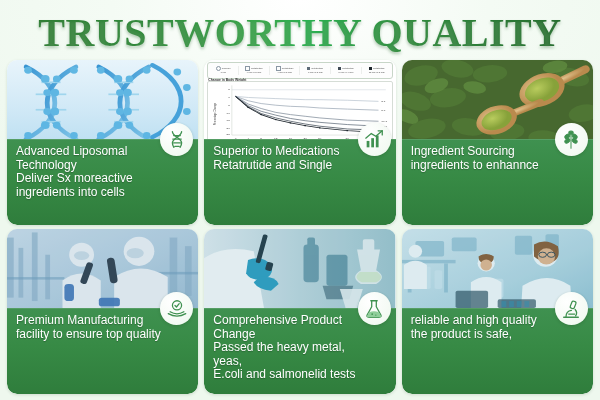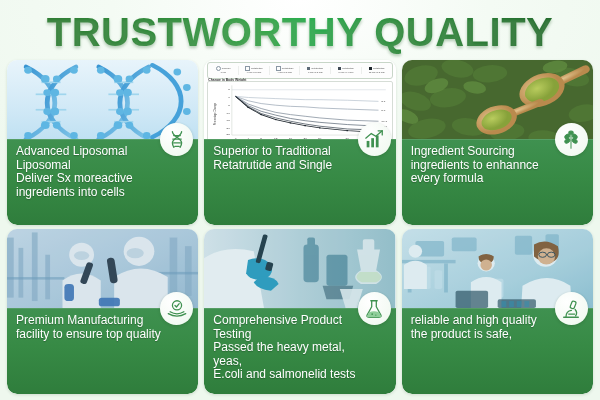--- a/index.html
+++ b/index.html
@@ -8,21 +8,21 @@
     font-family:"Liberation Sans", sans-serif;
     background:
       radial-gradient(ellipse 70% 60% at 50% 0%, #ffffff 0%, #f4fbf4 45%, #eef8ee 100%),
       #f1faf1;
   }
   .poster{position:relative;width:600px;height:400px;}
 
   
   .title-wrap{
     position:absolute;left:0;top:8px;width:600px;height:48px;
-    display:flex;align-items:center;justify-content:center;
+    display:flex;align-items:center;justify-content:center;font-family:Liberation Serif, serif;
   }
   .title{
     font-size:40px;font-weight:bold;letter-spacing:0.5px;
     background:linear-gradient(90deg,#2e7d33 0%,#2f8a3a 22%,#36a84a 43%,#27b14f 52%,#2e8b3c 70%,#236b2c 100%);
     -webkit-background-clip:text;background-clip:text;color:transparent;
     -webkit-text-fill-color:transparent;
     text-shadow:0 2px 3px rgba(120,160,120,0.28);
     white-space:nowrap;
   }
   .title-shadow{
@@ -167,21 +167,21 @@
                   <circle cx="188" cy="32" r="4"></circle>
                   <circle cx="188" cy="60" r="4"></circle>
                 <circle cx="178" cy="80" r="4"></circle>
               </g>
             </g>
           </svg>
         </div>
         <div class="band">
           <div class="band-text">
             <span class="ln">Advanced Liposomal</span>
-            <span class="ln">Liposomal</span>
+            <span class="ln">Technology</span>
             <span class="ln">Deliver Sx moreactive</span>
             <span class="ln">ingredients into cells</span>
           </div>
         </div>
       </div>
       <div class="badge">
         <svg viewBox="0 0 24 24" fill="none" stroke="#3f9150" stroke-width="1.5" stroke-linecap="round">
           <path d="M7 3c0 5 10 7 10 12 0 3-1.6 5-1.6 5"></path>
           <path d="M17 3c0 5-10 7-10 12 0 3 1.6 5 1.6 5"></path>
           <line x1="8.4" y1="7.2" x2="15.6" y2="7.2"></line>
@@ -296,21 +296,21 @@
                   <text x="188" y="81">-19.4</text>
                   <text x="188" y="88">-22.1</text>
                   <text x="188" y="93">-23.4</text>
                 </g>
               </svg>
             </div>
           </div>
         </div>
         <div class="band">
           <div class="band-text">
-            <span class="ln">Superior to Traditional</span>
+            <span class="ln">Superior to Medications</span>
             <span class="ln">Retatrutide and Single</span>
           </div>
         </div>
       </div>
       <div class="badge">
         <svg viewBox="0 0 24 24" fill="none" stroke="#3f9150" stroke-width="1.4" stroke-linecap="round">
           <rect x="4" y="13" width="3" height="7" fill="#3f9150" stroke="none"></rect>
           <rect x="9" y="10" width="3" height="10" fill="#3f9150" stroke="none"></rect>
           <rect x="14" y="7" width="3" height="13" fill="#3f9150" stroke="none"></rect>
           <path d="M3 10 L9 5 L14 8 L21 2"></path>
@@ -363,21 +363,20 @@
               <rect x="102" y="69" width="52" height="8" rx="4" fill="url(#spn)"></rect>
               <ellipse cx="100" cy="73" rx="22" ry="16" fill="url(#spn)"></ellipse>
               <ellipse cx="100" cy="73" rx="16.5" ry="11" fill="url(#pwd)"></ellipse>
             </g>
           </svg>
         </div>
         <div class="band">
           <div class="band-text">
             <span class="ln">Ingredient Sourcing</span>
             <span class="ln">ingredients to enhannce</span>
-            <span class="ln">every formula</span>
           </div>
         </div>
       </div>
       <div class="badge">
         <svg viewBox="0 0 24 24" fill="#3f9150" stroke="#3f9150" stroke-width="1.1" stroke-linecap="round">
           <line x1="12" y1="21" x2="12" y2="5" fill="none"></line>
           <ellipse cx="8" cy="8" rx="3" ry="2" transform="rotate(-35 8 8)"></ellipse>
           <ellipse cx="16" cy="8" rx="3" ry="2" transform="rotate(35 16 8)"></ellipse>
           <ellipse cx="8" cy="13" rx="3" ry="2" transform="rotate(-35 8 13)"></ellipse>
           <ellipse cx="16" cy="13" rx="3" ry="2" transform="rotate(35 16 13)"></ellipse>
@@ -486,21 +485,21 @@
             <g fill="#243b47">
               <rect x="62" y="6" width="5" height="34" rx="2" transform="rotate(14 62 6)"></rect>
               <rect x="66" y="38" width="7" height="10" rx="2" transform="rotate(14 66 38)"></rect>
             </g>
             <rect x="0" y="0" width="200" height="100" fill="#3f8ca0" opacity="0.1"></rect>
           </svg>
         </div>
         <div class="band">
           <div class="band-text">
             <span class="ln">Comprehensive Product</span>
-            <span class="ln">Testing</span>
+            <span class="ln">Change</span>
             <span class="ln">Passed the heavy metal, yeas,</span>
             <span class="ln">E.coli and salmonelid tests</span>
           </div>
         </div>
       </div>
       <div class="badge">
         <svg viewBox="0 0 24 24" fill="none" stroke="#3f9150" stroke-width="1.4" stroke-linejoin="round">
           <path d="M9.5 3 L9.5 9.5 L4.5 18.5 Q3.5 21 6.5 21 L17.5 21 Q20.5 21 19.5 18.5 L14.5 9.5 L14.5 3"></path>
           <line x1="8.5" y1="3" x2="15.5" y2="3" stroke-linecap="round"></line>
           <path d="M6.6 15.5 Q12 13.5 17.4 15.5 L19.3 19 Q20.4 21 17.5 21 L6.5 21 Q3.6 21 4.7 19 Z" fill="#8fce9a" stroke="none"></path>

